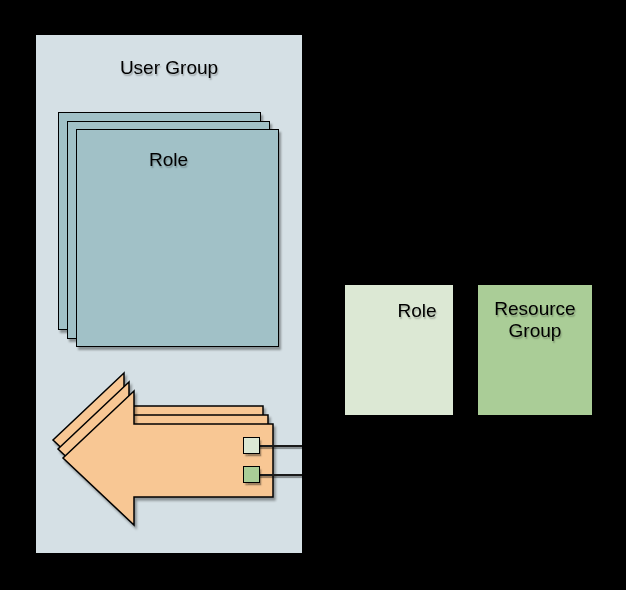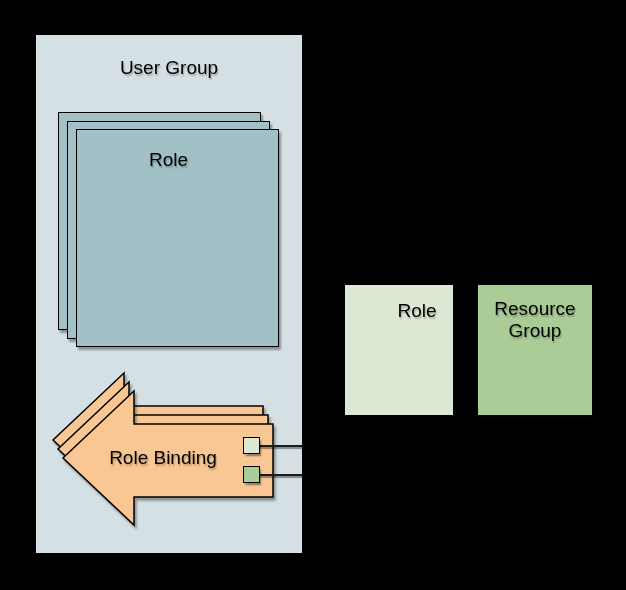--- a/index.html
+++ b/index.html
@@ -54,21 +54,20 @@
   <div class="abs user-box user-back" style="background-color: rgb(161, 193, 199);"></div>
   <div class="abs user-box user-mid" style="background-color: rgb(161, 193, 199);"></div>
   <div class="abs user-box user-front" style="background-color: rgb(161, 193, 199);"></div>
   <div class="abs lbl lbl-user">Role</div>
 
   <svg class="abs arrow-svg" width="245" height="185" viewBox="0 0 245 185">
     <polygon points="86,13 15,80 86,147 86,119 225,119 225,46 86,46" fill="#f8c794"></polygon>
     <polygon points="91,22 20,89 91,156 91,128 230,128 230,55 91,55" fill="#f8c794"></polygon>
     <polygon points="96,31 25,98 96,165 96,137 235,137 235,64 96,64" fill="#f8c794"></polygon>
   </svg>
-  <div class="abs lbl lbl-role-binding">Role Binding</div>
 
   <div class="abs conn-line line-1" style="background-color: rgb(26, 26, 26);"></div>
   <div class="abs conn-line line-2" style="background-color: rgb(26, 26, 26);"></div>
 
   <div class="abs conn-square square-1" style="background-color: rgb(220, 232, 212);"></div>
   <div class="abs conn-square square-2" style="background-color: rgb(170, 205, 151);"></div>
 
   <div class="abs plain-box role-box" style="background-color: rgb(220, 232, 212);"></div>
   <div class="abs lbl lbl-role">Role</div>
 

